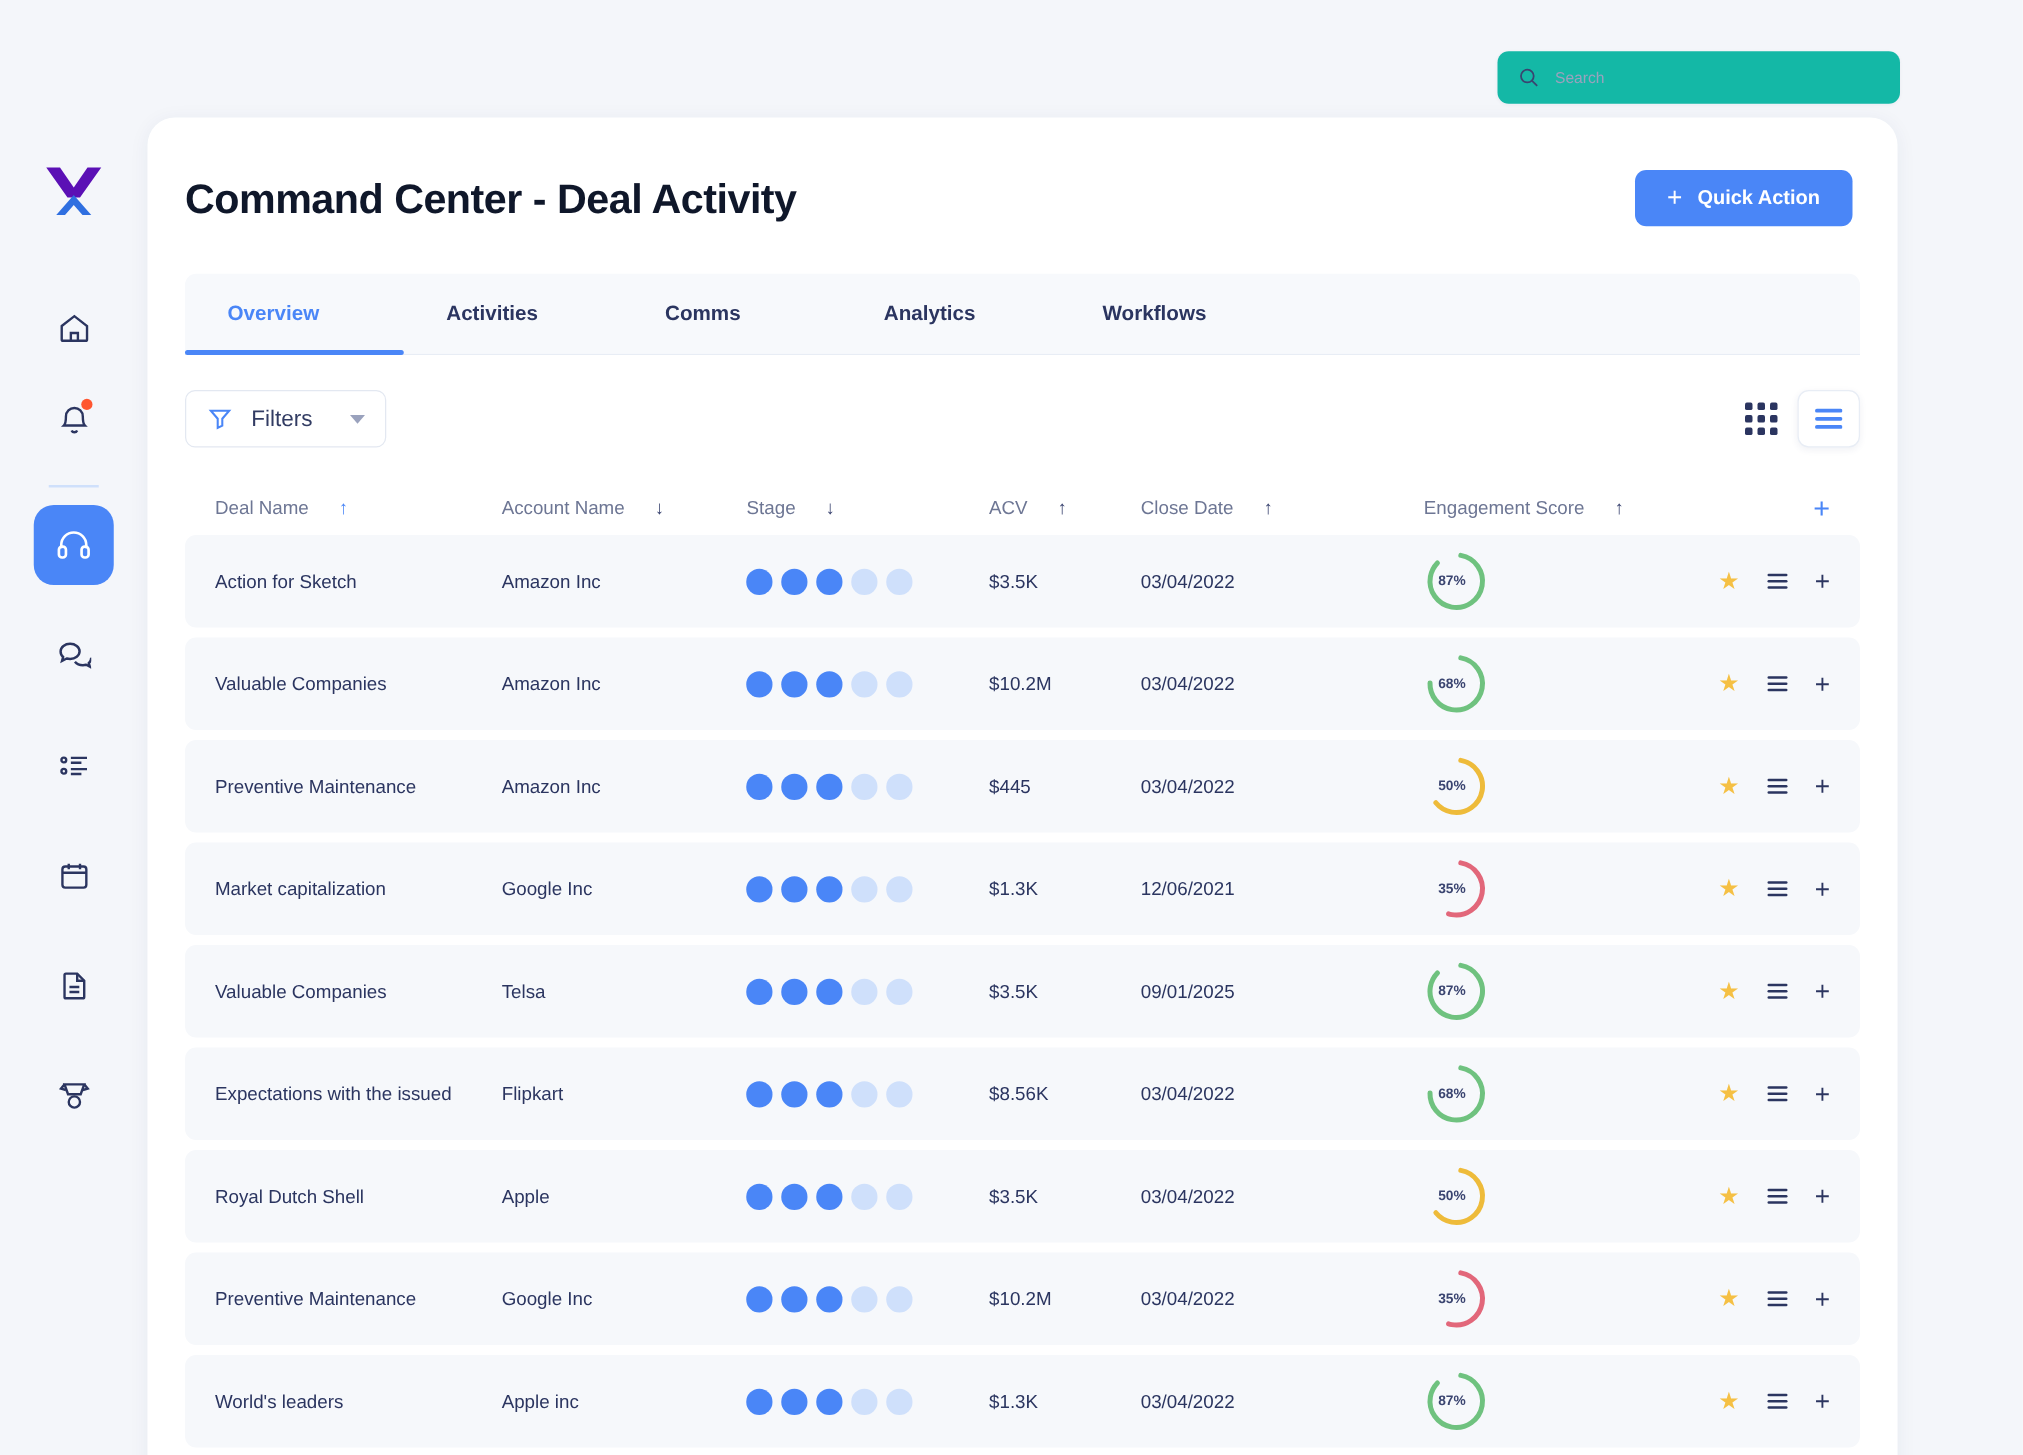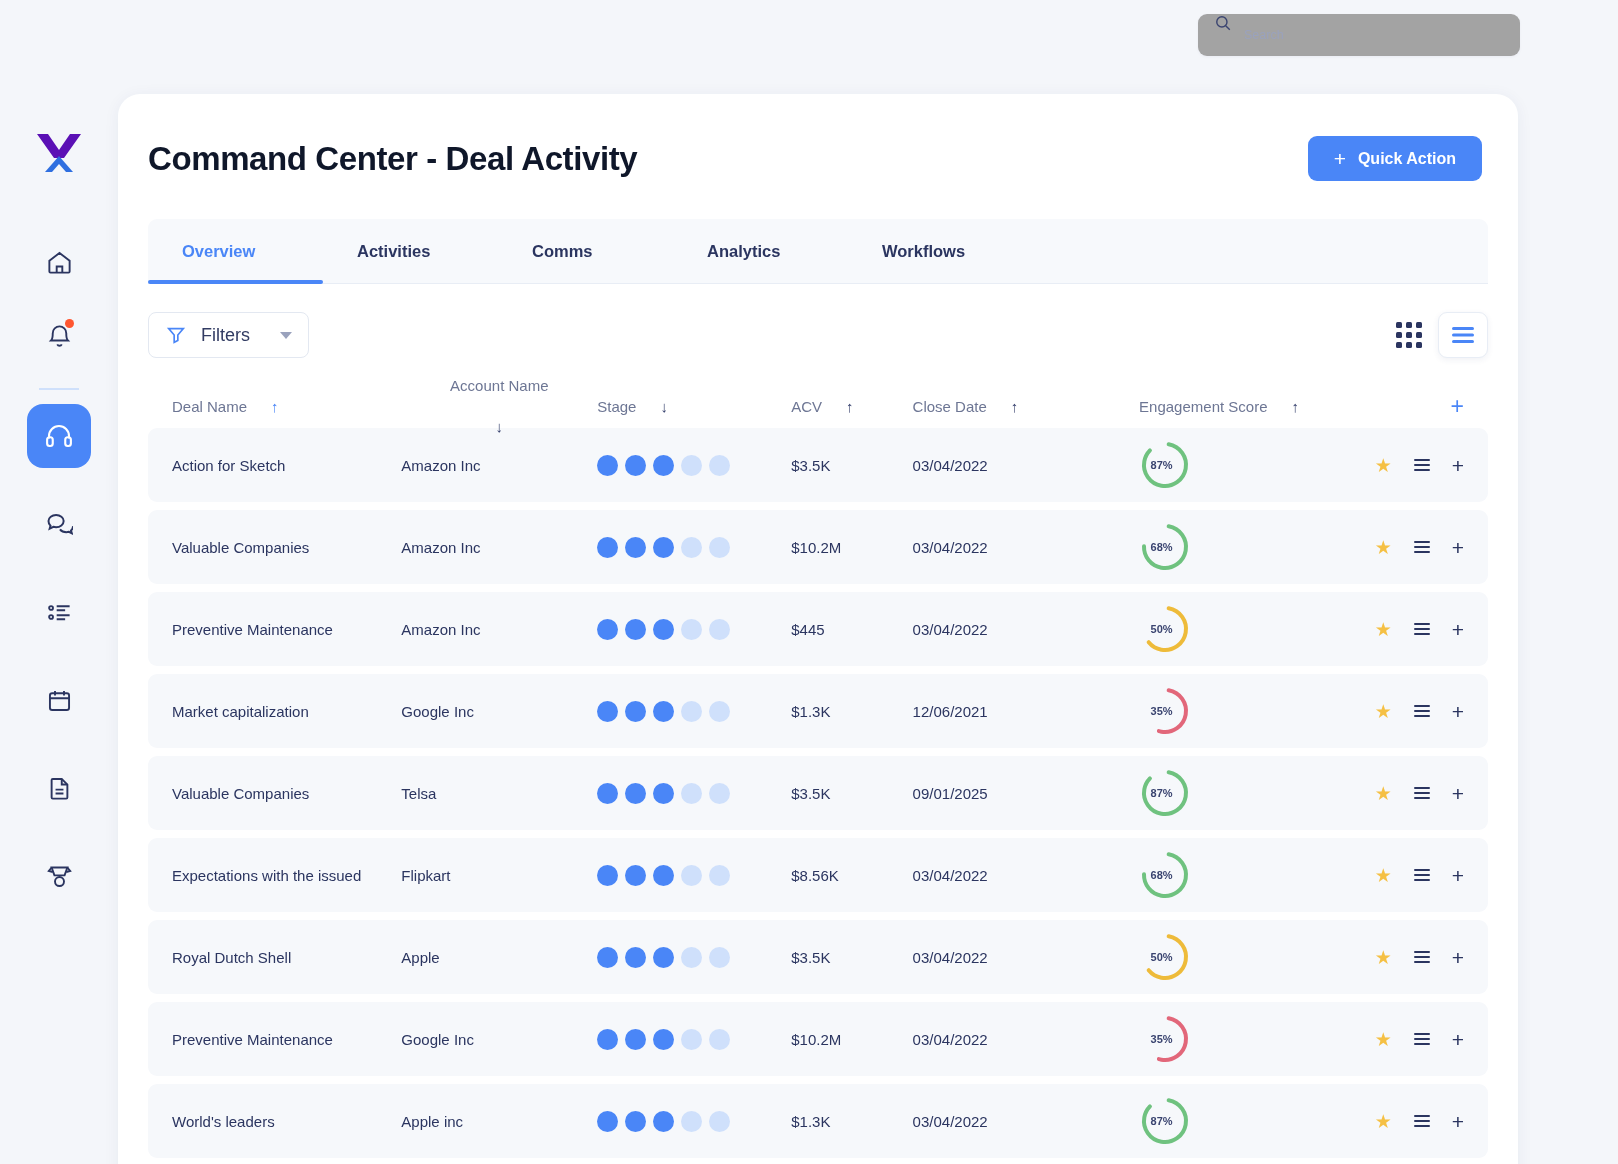--- a/index.html
+++ b/index.html
@@ -29,24 +29,24 @@
   .nav-item.active { background: #4a86f7; color: #ffffff; }
   .nav-dot {
     position: absolute; top: 15px; right: 17px;
     width: 9px; height: 9px; border-radius: 50%; background: #ff5630;
   }
   .nav-divider { width: 40px; height: 2px; background: #cfe0fb; margin: 10px 0 14px 0; }
   .gap { height: 14px; }
 
   
   .search-bar {
-    position: absolute; left: 1198px; top: 14px;
+    position: absolute; left: 1198px; top: 41px;
     width: 322px; height: 42px;
-    background: #a3a3a3; border-radius: 9px;
-    display: flex; padding: 0 16px;
+    background: #14b8a6; border-radius: 9px;
+    display: flex; align-items: center; padding: 0 16px;
     box-shadow: 0 1px 3px rgba(30,40,90,0.05);
   }
   .search-input {
     border: 0; outline: none; background: transparent;
     margin-left: 12px; font-size: 12.5px; color: #4a5274;
     font-family: "Liberation Sans", sans-serif; width: 250px;
   }
   .search-input::placeholder { color: #9aa2bd; }
 
   
@@ -130,21 +130,21 @@
   .table { margin: 26px 30px 0 30px; }
   .thead {
     display: flex; align-items: center;
     height: 44px; padding: 0 24px;
     font-size: 15px; color: #6d7694;
   }
   .th { display: flex; align-items: center; gap: 24px; cursor: pointer; }
   .th .arrow { font-size: 15px; color: #3a4470; }
   .th .arrow.blue { color: #4a86f7; }
   .c-deal   { width: 240px; }
-  .c-acct   { width: 205px; flex-direction: column; }
+  .c-acct   { width: 205px; }
   .c-stage  { width: 203px; }
   .c-acv    { width: 127px; }
   .c-date   { width: 237px; }
   .c-eng    { width: 225px; }
   .c-act    { width: 115px; display: flex; align-items: center; justify-content: flex-end; gap: 22px; }
   .th-plus { color: #4a86f7; font-size: 23px; line-height: 1; margin-left: auto; cursor: pointer; }
 
   .row {
     display: flex; align-items: center;
     height: 74px; padding: 0 24px;

